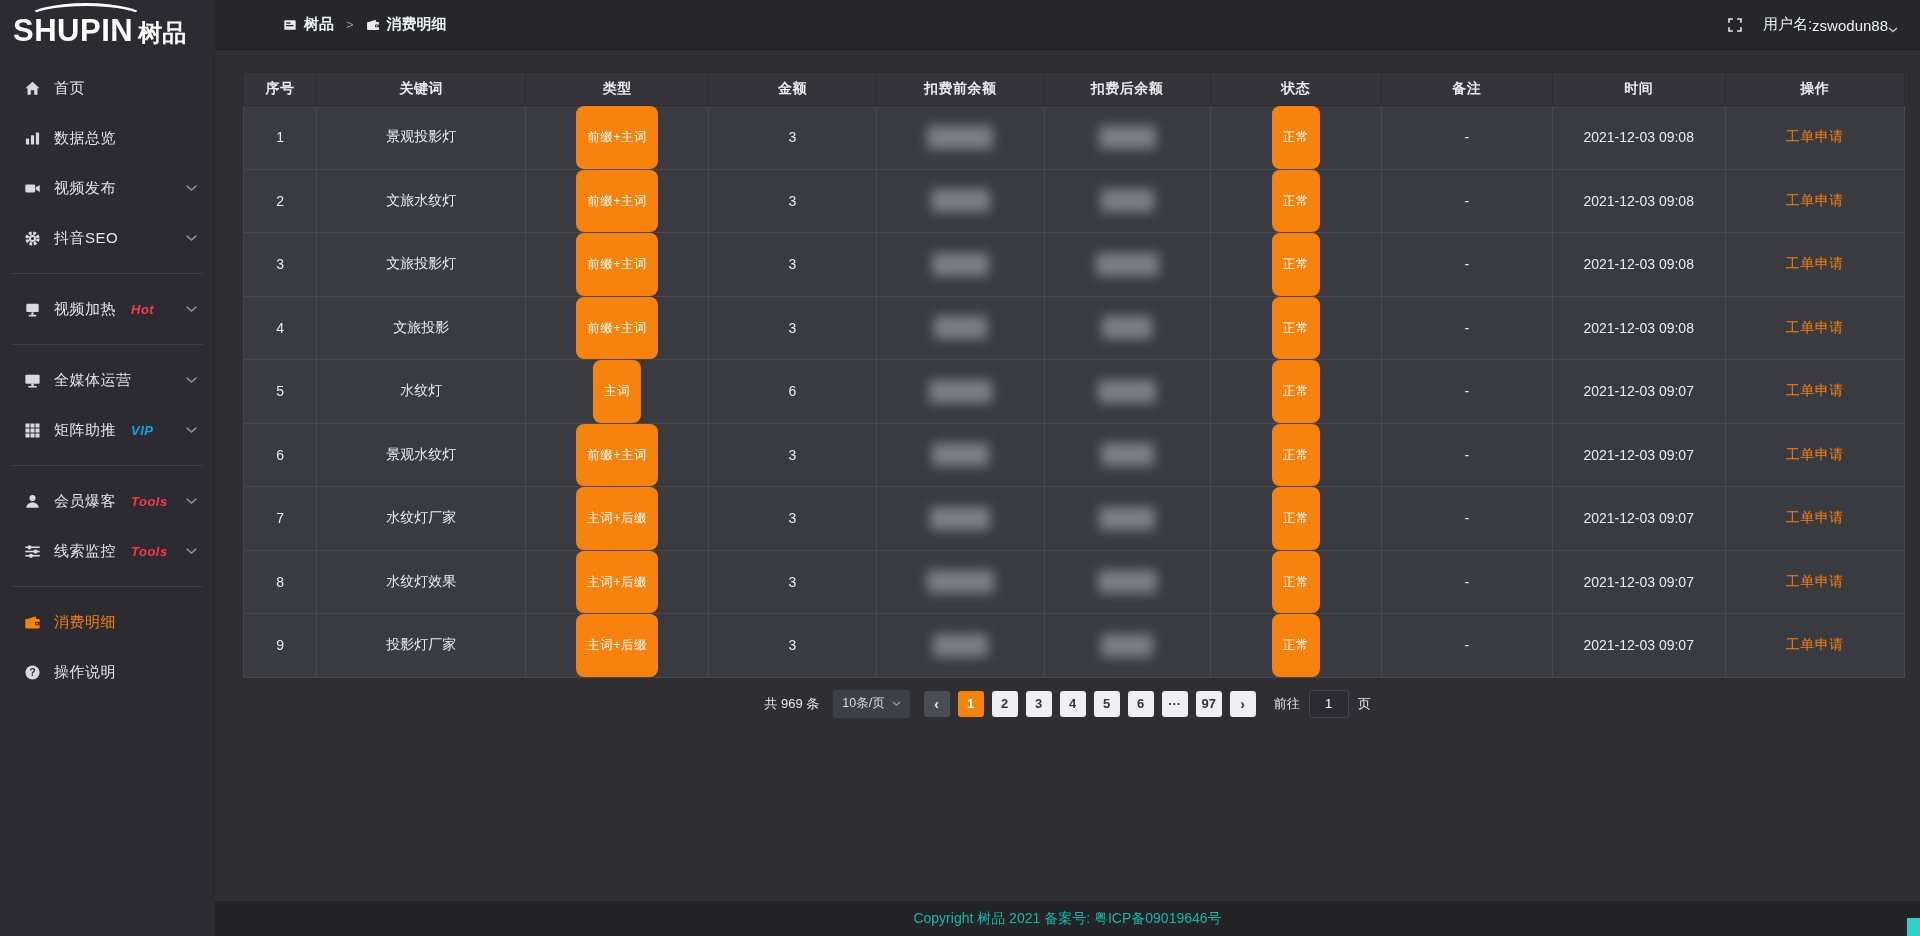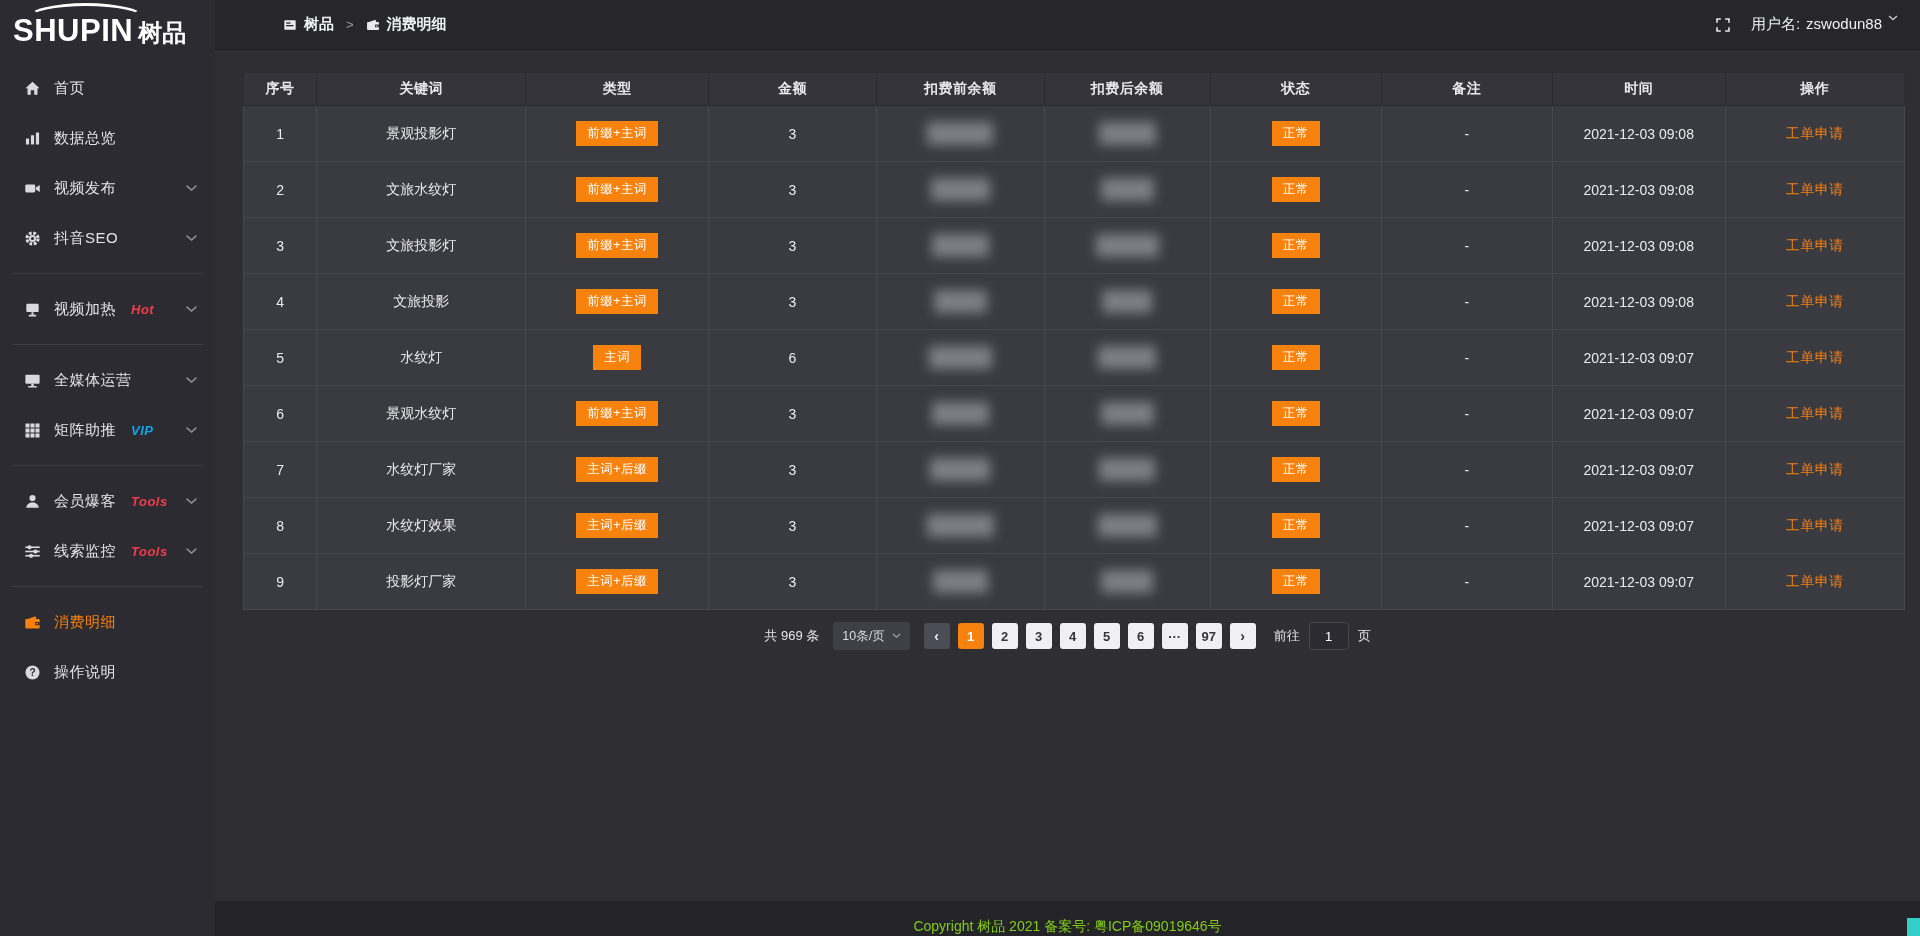--- a/index.html
+++ b/index.html
@@ -29,51 +29,51 @@
   
   .topbar{position:absolute;left:215px;top:0;right:0;height:50px;background:#26262b;border-bottom:1px solid #1f1f24;display:flex;align-items:center;justify-content:space-between;padding:0 22px 0 68px;z-index:4}
   .crumbs{display:flex;align-items:center;color:#eef0f2;font-size:15px;font-weight:bold}
   .crumb{display:flex;align-items:center;cursor:pointer}
   .crumb-icon{width:14px;height:14px;margin-right:7px;color:#e9e9ee}
   .crumb-icon svg{width:100%;height:100%}
   .crumb-sep{color:#9a9aa2;margin:0 12px;font-size:13px;font-weight:normal}
   .user-area{display:flex;align-items:center;gap:20px;color:#eef0f2;font-size:15px}
   .fs-icon{width:16px;height:16px;color:#e6e6eb;cursor:pointer}
   .fs-icon svg{width:100%;height:100%}
-  .user-name{display:flex;align-items:flex-start;gap:6px;cursor:pointer}
+  .user-name{display:flex;align-items:flex-end;gap:0;cursor:pointer}
   .user-chevron{width:10px;height:7px;color:#c7c7cd}
 
   
   .content{position:absolute;left:215px;top:50px;right:0;bottom:35px;background:#2e2e33;overflow:hidden}
   .balance{margin:30px 28px 0 50px;height:22px;color:#fff;font-size:15px;font-weight:bold;letter-spacing:.3px}
   .balance-value{margin-left:8px}
 
   .table-wrap{margin:22px 15px 0 28px}
   table{width:100%;border-collapse:collapse;table-layout:fixed}
   thead th{height:33px;background:#34343a;color:#e9e9ed;font-size:14px;font-weight:bold;border:1px solid #2b2b31;text-align:center;letter-spacing:.5px}
   tbody td{height:56px;background:#3a3a41;border:1px solid #47474e;text-align:center;color:#ebebef;font-size:14px}
-  .badge{display:inline-block;background:#f7820d;color:#fff;font-size:12.5px;line-height:1;padding:6px 11px;border-radius:0;letter-spacing:.5px}
+  .badge{display:inline-block;background:#f7820d;color:#fff;font-size:12.5px;line-height:1;padding:25px 11px;border-radius:8px;letter-spacing:.5px}
   .blur-blob{display:inline-block;height:23px;border-radius:3px;background:#95959d;filter:blur(6px);opacity:.75;vertical-align:middle}
   .action-link{color:#f7820d;cursor:pointer;letter-spacing:.5px}
 
   
   .pagination{display:flex;align-items:center;justify-content:center;gap:8px;margin-top:12px;color:#e5e5e9;font-size:13px}
   .pg-total{margin-right:6px}
   .page-size{display:flex;align-items:center;gap:7px;background:#3f3f46;border-radius:3px;height:28px;padding:0 9px;font-size:12.5px;color:#dcdce1;cursor:pointer;margin-right:6px}
   .ps-chevron{width:9px;height:6px;color:#9a9aa2}
   .pg-btn{min-width:26px;height:26px;border-radius:3px;display:flex;align-items:center;justify-content:center;font-size:13px;font-weight:bold;cursor:pointer;padding:0 4px}
   .pg-prev{background:#4c4c54;color:#ebebef;font-size:14px}
   .pg-num{background:#f0f0f2;color:#35353b}
   .pg-num.active{background:#f7820d;color:#fff}
   .pg-next{background:#f0f0f2;color:#35353b;font-size:14px}
   .goto{display:flex;align-items:center;gap:9px;margin-left:10px}
   .goto-input{width:40px;height:28px;background:#2b2b31;border:1px solid #45454c;border-radius:3px;color:#fff;text-align:center;font-size:13px;font-family:inherit}
 
   
-  .footer{position:absolute;left:215px;right:0;bottom:0;height:35px;background:#232328;display:flex;align-items:flex-end;justify-content:center;color:#84cc16;font-size:14px;z-index:4}
+  .footer{position:absolute;left:215px;right:0;bottom:0;height:35px;background:#232328;display:flex;align-items:center;justify-content:center;color:#14b8a6;font-size:14px;z-index:4}
   .corner-artifact{position:absolute;right:0;bottom:0;width:13px;height:18px;background:#30d0c7;z-index:10}
 </style>
 </head>
 <body>
 
 <aside class="sidebar">
   <div class="logo">
     <div class="logo-arc"></div>
     <span class="logo-en">SHUPIN</span>
     <span class="logo-cn">树品</span>

